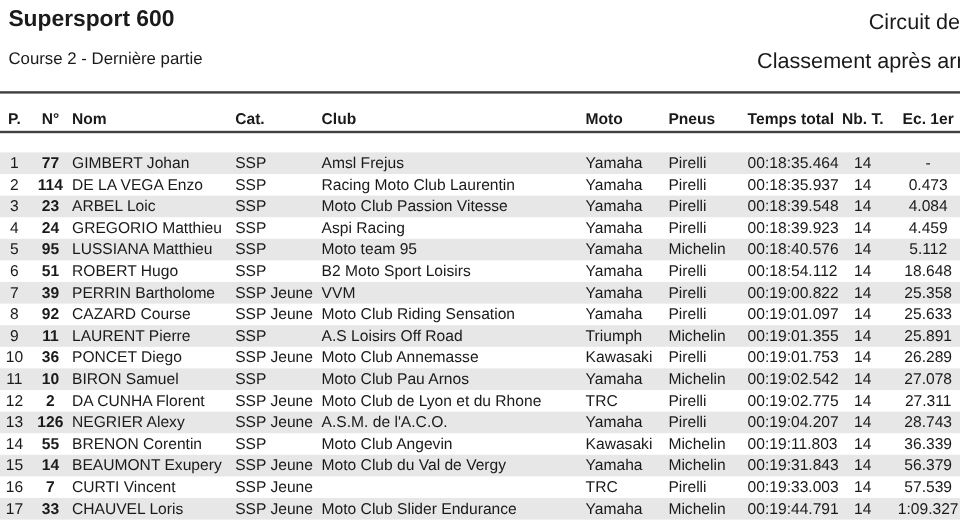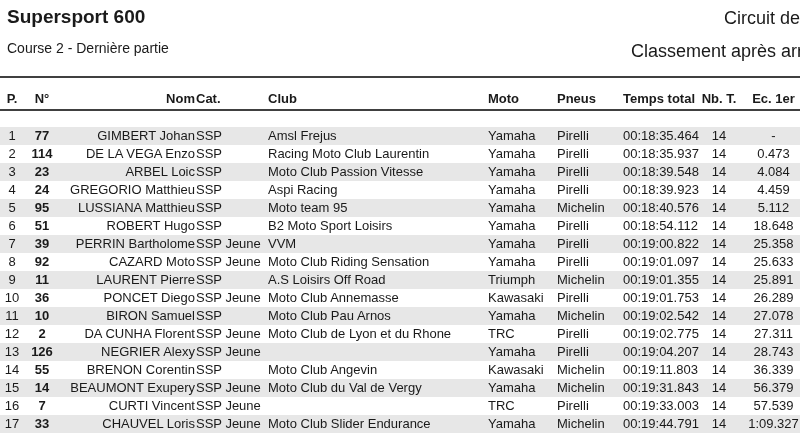--- a/index.html
+++ b/index.html
@@ -43,21 +43,21 @@
     position: absolute; top: 0; height: 18px; line-height: 18px;
     font-size: 13px; white-space: nowrap; overflow: visible;
   }
   .thead span { font-weight: 700; }
 
   .tbody { position: absolute; left: 0; top: 127px; width: 800px; }
   .row.alt { background: #e7e7e7; }
 
   .c-p     { left: 2px;   width: 20px;  text-align: center; }
   .c-num   { left: 24px;  width: 36px;  text-align: center; }
-  .c-nom   { left: 60px;  width: 135px; text-align: right; }
+  .c-nom   { left: 60px;  width: 135px; text-align: left; }
   .c-cat   { left: 196px; width: 70px;  text-align: left; }
   .c-club  { left: 268px; width: 219px; text-align: left; }
   .c-moto  { left: 488px; width: 88px;  text-align: left; }
   .c-pneus { left: 557px; width: 64px;  text-align: left; }
   .c-temps { left: 623px; width: 74px;  text-align: left; }
   .c-nbt   { left: 697px; width: 44px;  text-align: center; }
   .c-ec    { left: 747px; width: 53px;  text-align: center; }
 
   .row .c-num { font-weight: 700; }
 </style>
@@ -169,21 +169,21 @@
         <span class="c-club">VVM</span>
         <span class="c-moto">Yamaha</span>
         <span class="c-pneus">Pirelli</span>
         <span class="c-temps">00:19:00.822</span>
         <span class="c-nbt">14</span>
         <span class="c-ec">25.358</span>
       </div>
       <div class="row" style="top: 126px;">
         <span class="c-p">8</span>
         <span class="c-num">92</span>
-        <span class="c-nom">CAZARD Moto</span>
+        <span class="c-nom">CAZARD Course</span>
         <span class="c-cat">SSP Jeune</span>
         <span class="c-club">Moto Club Riding Sensation</span>
         <span class="c-moto">Yamaha</span>
         <span class="c-pneus">Pirelli</span>
         <span class="c-temps">00:19:01.097</span>
         <span class="c-nbt">14</span>
         <span class="c-ec">25.633</span>
       </div>
       <div class="row alt" style="top: 144px;">
         <span class="c-p">9</span>
@@ -231,20 +231,21 @@
         <span class="c-pneus">Pirelli</span>
         <span class="c-temps">00:19:02.775</span>
         <span class="c-nbt">14</span>
         <span class="c-ec">27.311</span>
       </div>
       <div class="row alt" style="top: 216px; padding-left: 23px;">
         <span class="c-p">13</span>
         <span class="c-num">126</span>
         <span class="c-nom">NEGRIER Alexy</span>
         <span class="c-cat">SSP Jeune</span>
+        <span class="c-club">A.S.M. de l'A.C.O.</span>
         <span class="c-moto">Yamaha</span>
         <span class="c-pneus">Pirelli</span>
         <span class="c-temps">00:19:04.207</span>
         <span class="c-nbt">14</span>
         <span class="c-ec">28.743</span>
       </div>
       <div class="row" style="top: 234px;">
         <span class="c-p">14</span>
         <span class="c-num">55</span>
         <span class="c-nom">BRENON Corentin</span>

